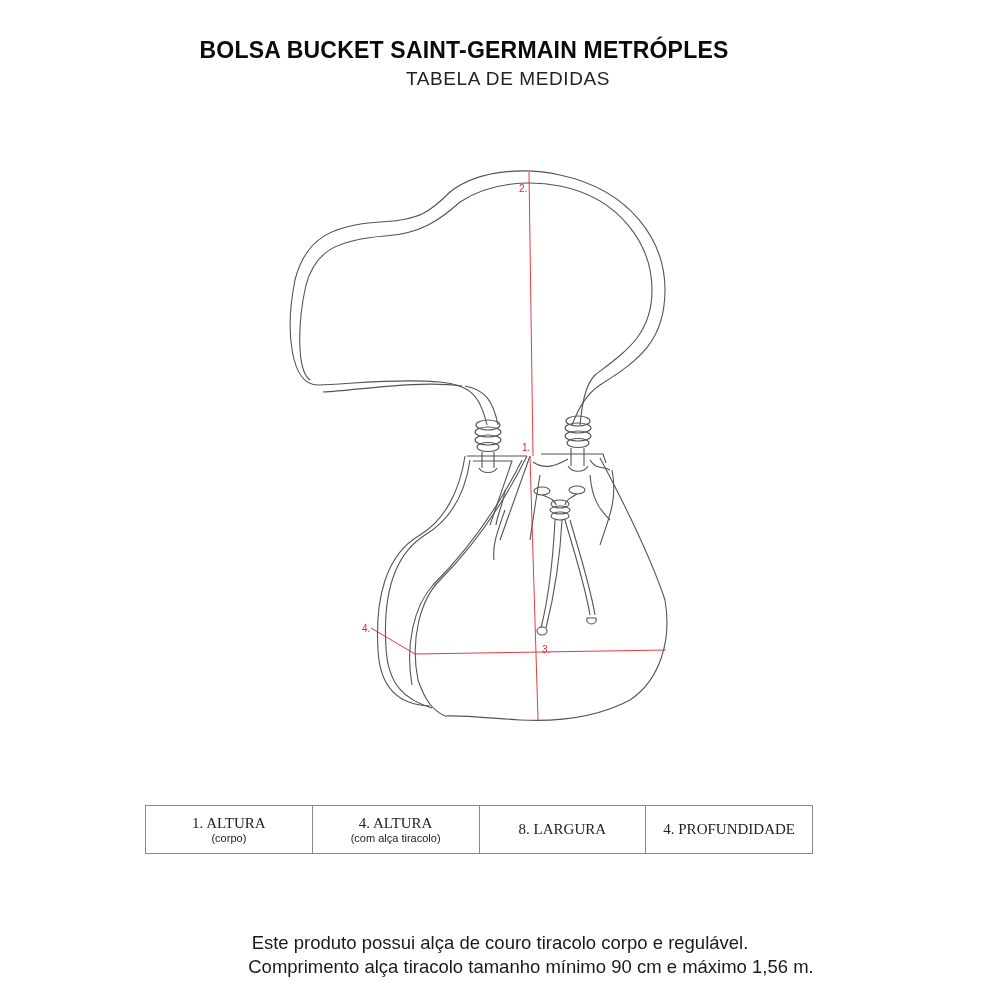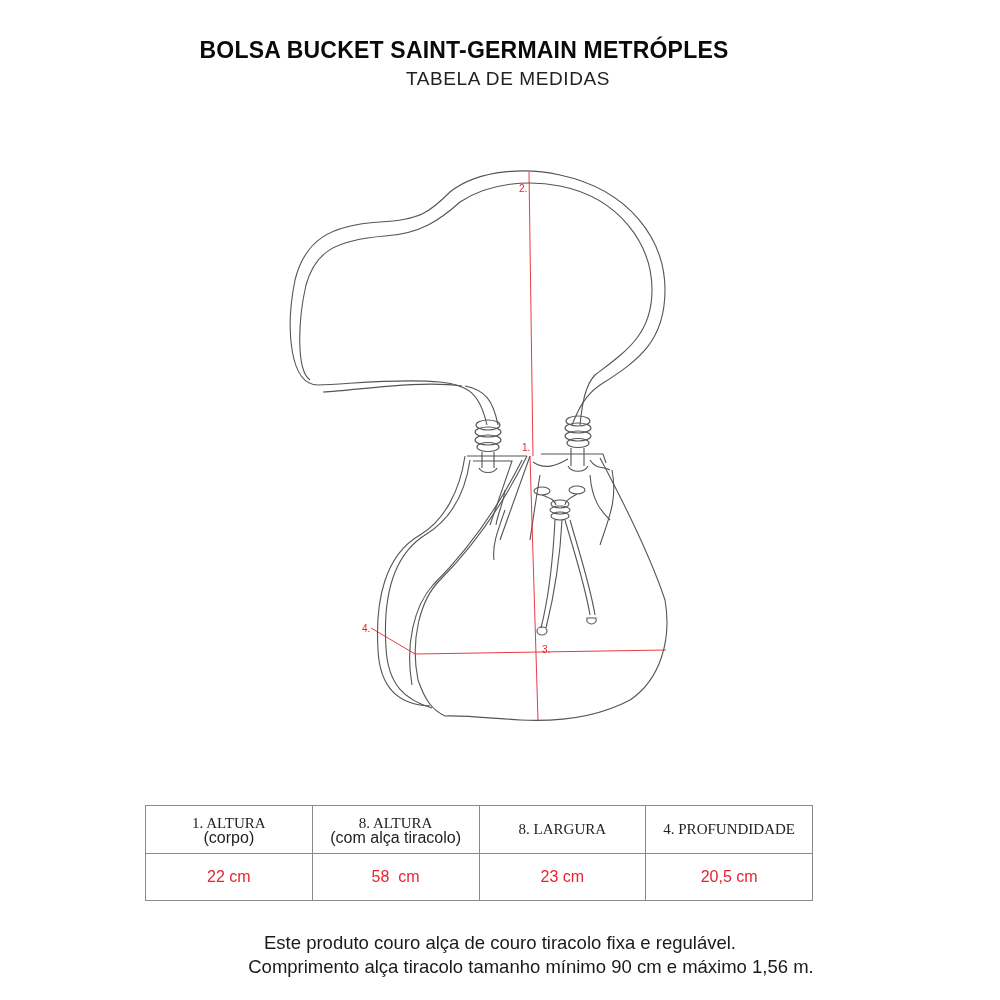--- a/index.html
+++ b/index.html
@@ -11,21 +11,21 @@
                 font-size: 19px; font-weight: normal; letter-spacing: 0.6px; color: #222; }
     .drawing { position: absolute; left: 0; top: 0; width: 1000px; height: 780px; }
     .drawing svg { width: 1000px; height: 780px; display: block; }
     .m-label { font-family: "Liberation Sans", sans-serif; font-size: 10px; fill: #e8232e; }
     table.measures { position: absolute; top: 805px; left: 145px; width: 668px;
                      border-collapse: collapse; table-layout: fixed; }
     table.measures td { border: 1px solid #8a8a8a; text-align: center; vertical-align: middle; padding: 0; }
     table.measures tr.head td { height: 47px; }
     table.measures tr.vals td { height: 46px; }
     .h-main { display: block; font-size: 15px; color: #222; line-height: 17px; font-family: Liberation Serif, serif; }
-    .h-sub { display: block; font-size: 16px; color: #222; line-height: 12px; }
+    .h-sub { display: block; font-size: 11px; color: #222; line-height: 12px; }
     .val { font-size: 16px; color: #e8232e; }
     .note { position: absolute; left: 0; width: 1000px; text-align: center; font-size: 18.5px; color: #1a1a1a; }
     .note1 { top: 932px; }
     .note2 { top: 956px; margin-left: 31px; }
   </style>
 </head>
 <body>
 
 <div class="title">BOLSA BUCKET SAINT-GERMAIN METRÓPLES</div>
 <div class="subtitle">TABELA DE MEDIDAS</div>
@@ -96,33 +96,27 @@
 </div>
 
 <table class="measures">
   <tbody>
       <tr class="head">
     <td>
       <span class="h-main">1. ALTURA</span>
       <span class="h-sub">(corpo)</span>
     </td>
     <td>
-      <span class="h-main">8. ALTURA</span>
+      <span class="h-main">4. ALTURA</span>
       <span class="h-sub">(com alça tiracolo)</span>
     </td>
     <td>
       <span class="h-main">8. LARGURA</span>
     </td>
     <td>
       <span class="h-main">4. PROFUNDIDADE</span>
     </td>
   </tr>
-  <tr class="vals">
-    <td><span class="val">22 cm</span></td>
-    <td><span class="val" style="white-space:pre">58  cm</span></td>
-    <td><span class="val">23 cm</span></td>
-    <td><span class="val">20,5 cm</span></td>
-  </tr>
 </tbody>
   </table>
 
-<div class="note note1">Este produto couro alça de couro tiracolo fixa e regulável.</div>
+<div class="note note1">Este produto possui alça de couro tiracolo corpo e regulável.</div>
 <div class="note note2">Comprimento alça tiracolo tamanho mínimo 90 cm e máximo 1,56 m.</div>
 
 </body></html>

